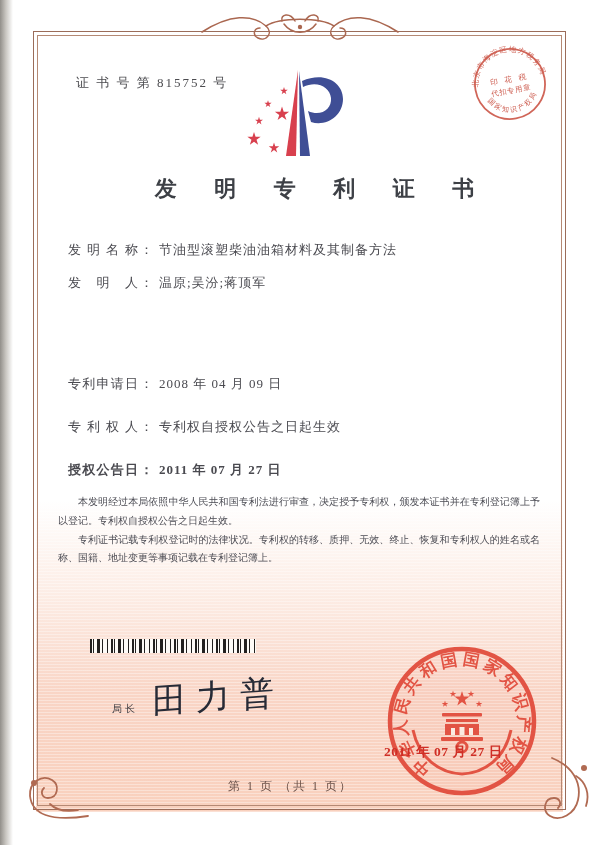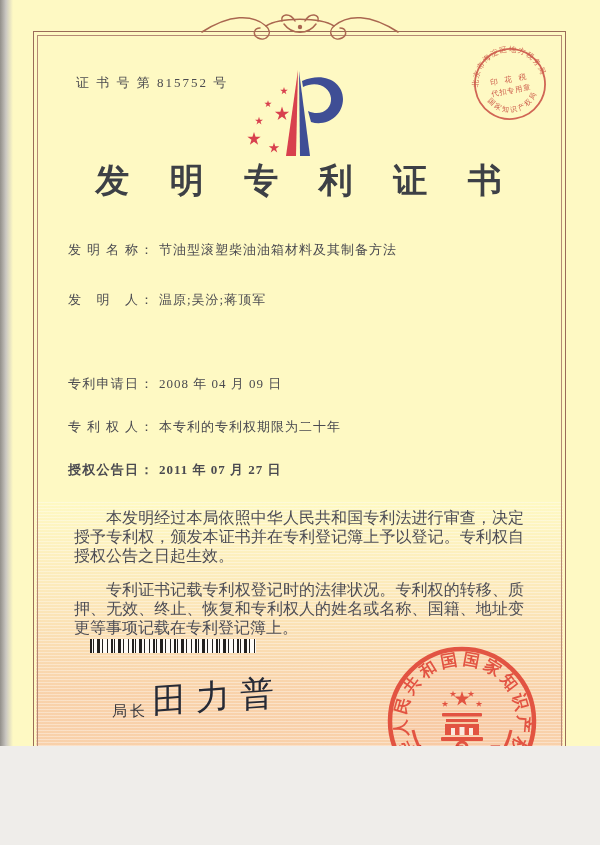--- a/index.html
+++ b/index.html
@@ -1,42 +1,42 @@
 <!DOCTYPE html>
 <html><head>
 <meta charset="utf-8">
 <style>
   html,body{margin:0;padding:0;background:#efedea;}
-  .page{position:relative;width:600px;height:746px;background:#fef9c3;overflow:hidden;
+  .page{position:relative;width:600px;height:845px;background:#ffffff;overflow:hidden;
         font-family:"Liberation Serif","DejaVu Serif",serif;color:#46464c;}
   .scan-edge{position:absolute;left:0;top:0;width:13px;height:100%;z-index:0;
         background:linear-gradient(90deg,#928f8a 0%,#c9c6c1 45%,rgba(255,255,255,0) 100%);}
   .pink-zone{position:absolute;left:36px;top:500px;width:527px;height:312px;z-index:1;pointer-events:none;
         background:
           repeating-linear-gradient(0deg,rgba(255,255,255,.35) 0 1px,rgba(255,255,255,0) 1px 3px),
           linear-gradient(180deg,rgba(246,190,163,0) 0%,rgba(246,190,163,.28) 30%,rgba(244,178,150,.55) 62%,rgba(246,186,158,.68) 100%);}
   .border-outer{position:absolute;left:33px;top:31px;width:531px;height:777px;z-index:2;
         border:1.5px solid #9b6c59;}
   .border-inner{position:absolute;left:3px;top:3px;right:3px;bottom:3px;border:1px solid #b58974;}
   .ornament{position:absolute;z-index:4;}
   .cert-no{position:absolute;left:76px;top:74px;z-index:3;font-size:13px;letter-spacing:2px;color:#4c4c50;}
   .logo{position:absolute;left:232px;top:64px;width:136px;height:96px;z-index:3;}
   .tax-stamp{position:absolute;left:468px;top:42px;width:84px;height:84px;z-index:5;
         transform:rotate(-10deg);opacity:.92;}
-  .title{position:absolute;left:33px;top:158px;width:531px;margin:0;z-index:3;text-align:center;
-        font-size:34px;font-weight:bold;letter-spacing:16px;text-indent:16px;color:#3d4046;}
+  .title{position:absolute;left:33px;top:158px;width:531px;margin:16px;z-index:3;text-align:center;
+        font-size:22px;font-weight:bold;letter-spacing:16px;text-indent:16px;color:#3d4046;}
   .field-row{position:absolute;left:68px;z-index:3;font-size:13px;white-space:nowrap;color:#4a4a50;}
   .f-label{display:inline-block;width:70px;text-align:justify;text-align-last:justify;vertical-align:bottom;}
   .f-colon{margin:0 6px 0 2px;}
   .f-value{letter-spacing:1px;}
   .paragraphs{position:absolute;left:58px;top:493px;width:482px;z-index:3;}
-  .paragraphs p{margin:16px;font-size:16px;line-height:18.8px;text-indent:2em;text-align:justify;color:#4d4d55;}
+  .paragraphs p{margin:0;font-size:10px;line-height:18.8px;text-indent:2em;text-align:justify;color:#4d4d55;}
   .barcode{position:absolute;left:90px;top:639px;width:166px;height:14px;z-index:3;
         background:repeating-linear-gradient(90deg,#23211f 0 2px,#fdfbf7 2px 3px,#23211f 3px 4px,#fdfbf7 4px 7px,#23211f 7px 10px,#fdfbf7 10px 12px,#23211f 12px 13px,#fdfbf7 13px 17px,#23211f 17px 18px,#fdfbf7 18px 21px);}
-  .sig-title{position:absolute;left:112px;top:702px;z-index:3;font-size:15px;letter-spacing:3px;color:#37373d;}
+  .sig-title{position:absolute;left:112px;top:702px;z-index:3;font-size:10px;letter-spacing:3px;color:#37373d;}
   .sig-name{position:absolute;left:152px;top:674px;z-index:3;font-size:34px;letter-spacing:10px;
         color:#262a36;transform:rotate(-4deg) skewX(-4deg);}
   .seal{position:absolute;left:383px;top:642px;width:158px;height:158px;z-index:5;opacity:.93;}
   .seal-date{position:absolute;left:384px;top:743px;z-index:6;font-size:13.5px;font-weight:bold;
         letter-spacing:.5px;color:#cf2f26;white-space:nowrap;}
   .footer{position:absolute;left:33px;top:778px;width:515px;z-index:3;text-align:center;
         font-size:12px;letter-spacing:2px;color:#6b5148;}
 </style>
 </head>
 <body>
@@ -109,28 +109,28 @@
     </text>
     <text x="60" y="57" text-anchor="middle" font-size="11" letter-spacing="3" fill="#c94f41" font-family="'DejaVu Sans',sans-serif">印 花 税</text>
     <text x="60" y="73" text-anchor="middle" font-size="10.5" letter-spacing="1" fill="#c94f41" font-family="'DejaVu Sans',sans-serif">代扣专用章</text>
   </svg>
 
   <h1 class="title">发 明 专 利 证 书</h1>
 
   <div class="field-row" style="top:241px;">
     <span class="f-label">发明名称</span><span class="f-colon">：</span><span class="f-value">节油型滚塑柴油油箱材料及其制备方法</span>
   </div>
-  <div class="field-row" style="top:291px;">
+  <div class="field-row" style="top:274px;">
     <span class="f-label">发明人</span><span class="f-colon">：</span><span class="f-value">温原;吴汾;蒋顶军</span>
   </div>
   <div class="field-row" style="top:375px;">
     <span class="f-label">专利申请日</span><span class="f-colon">：</span><span class="f-value">2008 年 04 月 09 日</span>
   </div>
   <div class="field-row" style="top:418px;">
-    <span class="f-label">专利权人</span><span class="f-colon">：</span><span class="f-value">本专利的专利权期限为二十年</span>
+    <span class="f-label">专利权人</span><span class="f-colon">：</span><span class="f-value">专利权自授权公告之日起生效</span>
   </div>
   <div class="field-row" style="top:461px;font-weight:bold;">
     <span class="f-label">授权公告日</span><span class="f-colon">：</span><span class="f-value">2011 年 07 月 27 日</span>
   </div>
 
   <div class="paragraphs">
     <p>本发明经过本局依照中华人民共和国专利法进行审查，决定授予专利权，颁发本证书并在专利登记簿上予以登记。专利权自授权公告之日起生效。</p>
     <p>专利证书记载专利权登记时的法律状况。专利权的转移、质押、无效、终止、恢复和专利权人的姓名或名称、国籍、地址变更等事项记载在专利登记簿上。</p>
   </div>
 

